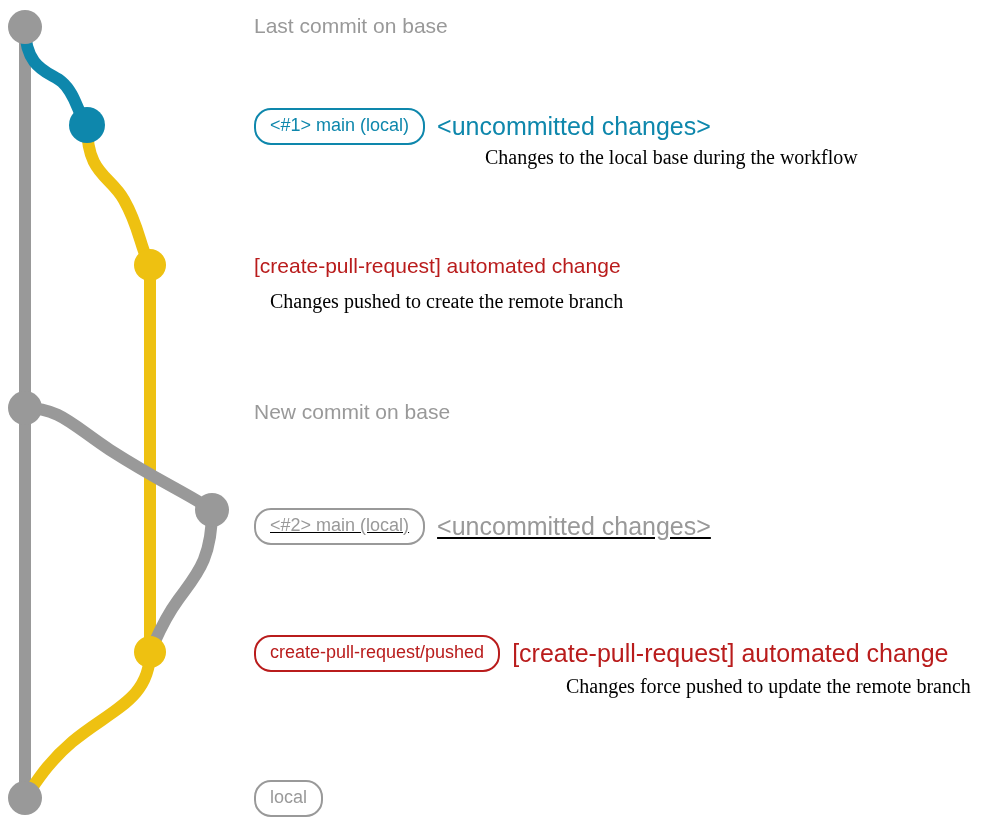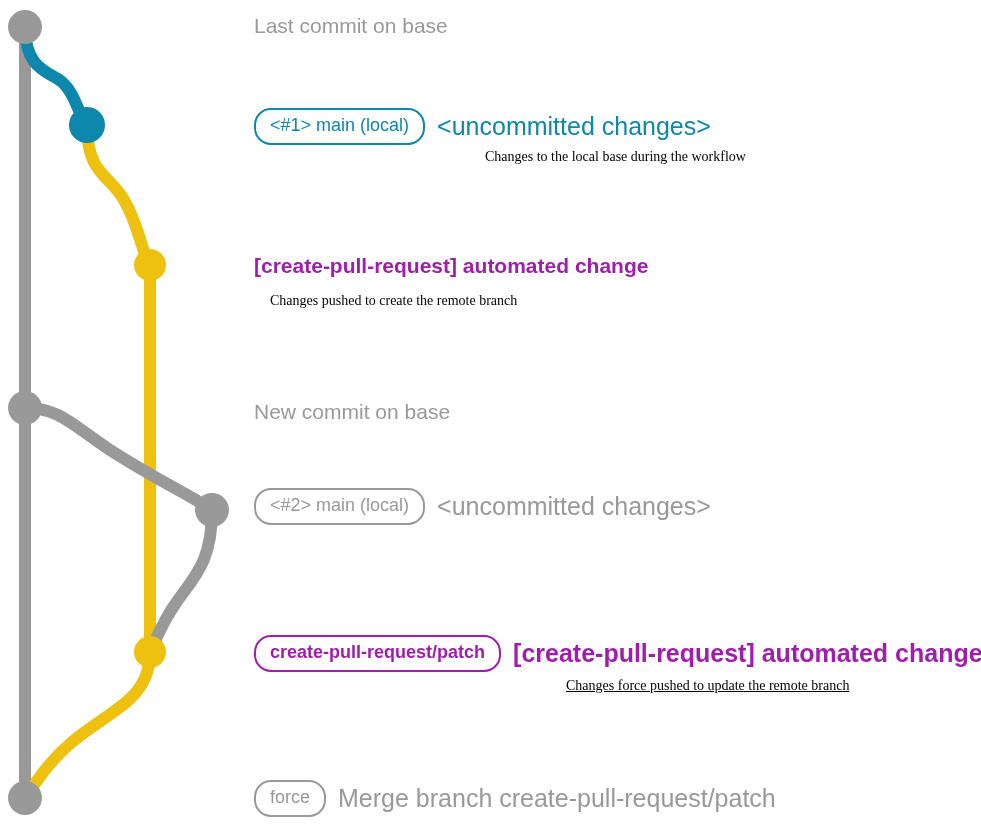--- a/index.html
+++ b/index.html
@@ -70,47 +70,47 @@
   }
 
   .plain-headline {
     font-size: 21px;
     line-height: 25px;
     white-space: nowrap;
   }
 
   .desc {
     font-family: "Liberation Serif", "DejaVu Serif", serif;
-    font-size: 14px;
+    font-size: 20px;
     line-height: 22px;
     color: #000000;
     white-space: nowrap;
   }
 
   
   .c-blue   { color: #0e87ac; }
-  .c-yellow { color: #a21caf; font-weight: bold; }
+  .c-yellow { color: #b91c1c; }
   .c-grey   { color: #999999; }
 
   
   #ann-last-commit   { top: 13px; }
 
   #ann-local-1       { top: 108px; }
   #desc-local-1      { top: 146px; left: 485px; }
 
   #ann-automated-1   { top: 253px; }
   #desc-automated-1  { top: 290px; left: 270px; }
 
   #ann-new-commit    { top: 399px; }
 
-  #ann-local-2       { top: 488px; }
+  #ann-local-2       { top: 508px; text-decoration: underline; }
   #desc-local-2      { top: 534px; left: 485px; }
 
   #ann-automated-2   { top: 635px; }
-  #desc-automated-2  { top: 675px; left: 566px; text-decoration: underline; }
+  #desc-automated-2  { top: 675px; left: 566px; }
 
   #ann-merge         { top: 780px; }
 </style>
 </head>
 <body>
 
 <svg id="graph-canvas" viewBox="0 0 250 827" width="250" height="827" xmlns="http://www.w3.org/2000/svg">
 
   <path d="M25,27 L25,798" fill="none" stroke="#999999" stroke-width="12" stroke-linecap="round"></path>
 
@@ -155,23 +155,22 @@
   <div class="row headline-row" id="ann-new-commit">
     <span class="plain-headline c-grey">New commit on base</span>
   </div>
 
   <div class="row headline-row" id="ann-local-2">
     <span class="pill c-grey">&lt;#2&gt; main (local)</span>
     <span class="headline with-pill c-grey">&lt;uncommitted changes&gt;</span>
   </div>
 
   <div class="row headline-row" id="ann-automated-2">
-    <span class="pill c-yellow">create-pull-request/patch</span>
+    <span class="pill c-yellow">create-pull-request/pushed</span>
     <span class="headline with-pill c-yellow">[create-pull-request] automated change</span>
   </div>
   <div class="row desc" id="desc-automated-2">Changes force pushed to update the remote branch</div>
 
   <div class="row headline-row" id="ann-merge">
-    <span class="pill c-grey">force</span>
-    <span class="headline with-pill c-grey">Merge branch create-pull-request/patch</span>
+    <span class="pill c-grey">local</span>
   </div>
 
 </div>
 
 </body></html>

